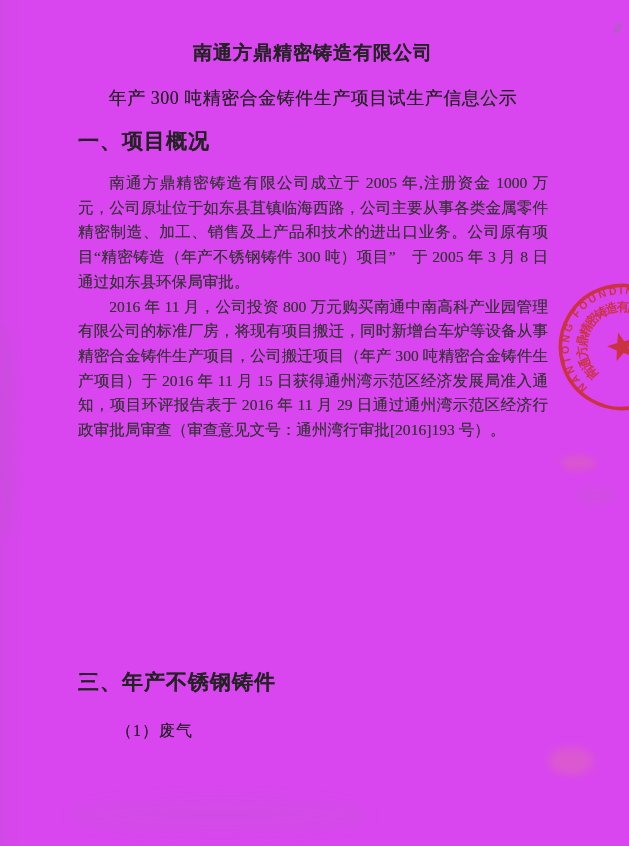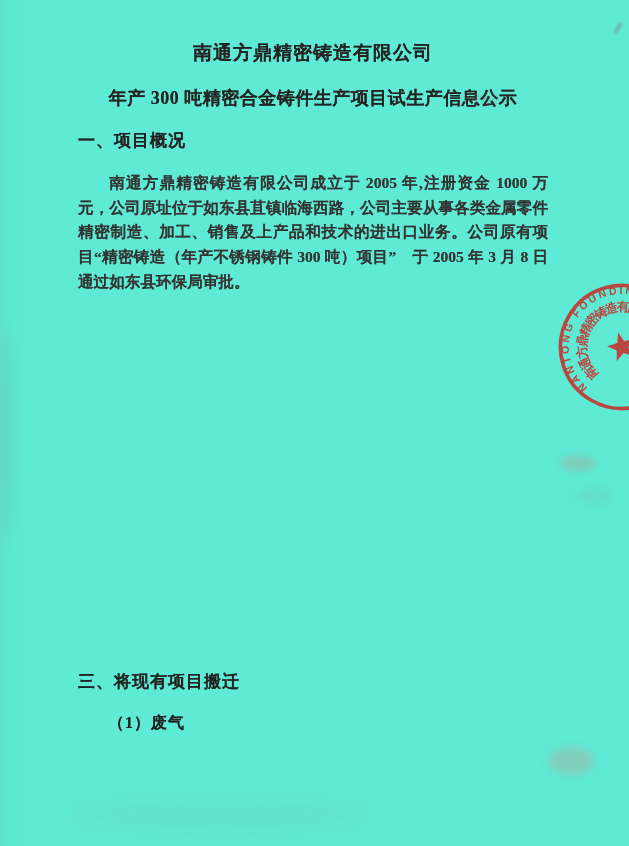--- a/index.html
+++ b/index.html
@@ -1,59 +1,59 @@
 <!DOCTYPE html>
 <html><head>
 <meta charset="utf-8">
 <style>
   html,body{margin:0;padding:0;background:#e8e8e8;}
   .page{
     position:relative;
     width:629px;height:846px;
     margin:0 auto;
-    background:#5eead4;
+    background:#d946ef;
     overflow:hidden;
     font-family:"Liberation Serif","DejaVu Serif",serif;
     color:#2d2d2d;
   }
   
   .page::before{
     content:"";position:absolute;inset:0;
     background:linear-gradient(to right, rgba(110,110,112,0.07) 0, rgba(110,110,112,0.02) 12px, rgba(0,0,0,0) 30px);
     pointer-events:none;
   }
   .doc-title{
     position:absolute;left:78px;top:41px;width:470px;
     text-align:center;font-size:19px;font-weight:bold;line-height:24px;
     letter-spacing:1px;color:#232323;
     text-shadow:0 0 .6px rgba(40,40,40,.7);
   }
   .doc-subtitle{
     position:absolute;left:60px;top:85px;width:506px;
-    text-align:center;font-size:18px;font-weight:bold;line-height:26px;
+    text-align:center;font-size:18px;font-weight:normal;line-height:26px;
     letter-spacing:.5px;color:#232323;
     text-shadow:0 0 .6px rgba(40,40,40,.7);
   }
   .sec-heading{
     position:absolute;left:78px;width:470px;
-    font-size:17px;font-weight:bold;line-height:20px;letter-spacing:1px;
+    font-size:21px;font-weight:bold;line-height:20px;letter-spacing:1px;
     color:#222;margin:0;text-shadow:0 0 .5px rgba(40,40,40,.65);
   }
   .sub-heading{
     position:absolute;left:78px;width:470px;padding-left:30px;box-sizing:border-box;
-    font-size:16px;font-weight:bold;line-height:20px;letter-spacing:1px;
-    color:#222;margin:0;text-shadow:0 0 .5px rgba(40,40,40,.65);
+    font-size:16px;font-weight:normal;line-height:20px;letter-spacing:1px;
+    color:#222;margin:8px;text-shadow:0 0 .5px rgba(40,40,40,.65);
   }
   .para-block{
     position:absolute;left:78px;width:470px;
     font-size:15.6px;line-height:24.7px;
     text-align:justify;text-justify:inter-ideograph;
     color:#333;text-shadow:0 0 .5px rgba(55,55,55,.6);
   }
-  .para-block p{margin:0;text-indent:2em;font-weight:bold;}
+  .para-block p{margin:0;text-indent:2em;}
   .seal{
     position:absolute;left:556px;top:281px;width:132px;height:132px;
     opacity:.88;pointer-events:none;
   }
   .smudge{position:absolute;pointer-events:none;border-radius:50%;}
   .sm-tick{left:616px;top:22px;width:4px;height:12px;border-radius:2px;
     background:rgba(125,125,132,.45);transform:rotate(28deg);filter:blur(.8px);}
   .sm-grey-1{left:468px;top:92px;width:34px;height:12px;background:rgba(140,140,140,.12);filter:blur(3px);}
   .sm-grey-2{left:0px;top:330px;width:16px;height:210px;background:rgba(120,120,120,.08);filter:blur(5px);}
   .sm-grey-3{left:70px;top:798px;width:300px;height:34px;background:rgba(135,135,135,.08);filter:blur(7px);}
@@ -66,25 +66,26 @@
 
 <div class="page">
 
   <div class="doc-title">南通方鼎精密铸造有限公司</div>
   <div class="doc-subtitle">年产 300 吨精密合金铸件生产项目试生产信息公示</div>
 
   <h2 class="sec-heading" style="top:131px;">一、项目概况</h2>
 
   <div class="para-block" style="top:171px;">
     <p>南通方鼎精密铸造有限公司成立于 2005 年,注册资金 1000 万元，公司原址位于如东县苴镇临海西路，公司主要从事各类金属零件精密制造、加工、销售及上产品和技术的进出口业务。公司原有项目“精密铸造（年产不锈钢铸件 300 吨）项目”　于 2005 年 3 月 8 日通过如东县环保局审批。</p>
+    <p>2016 年 11 月，公司投资 800 万元购买南通中南高科产业园管理有限公司的标准厂房，将现有项目搬迁，同时新增台车炉等设备从事精密合金铸件生产项目，公司搬迁项目（年产 300 吨精密合金铸件生产项目）于 2016 年 11 月 15 日获得通州湾示范区经济发展局准入通知，项目环评报告表于 2016 年 11 月 29 日通过通州湾示范区经济行政审批局审查（审查意见文号：通州湾行审批[2016]193 号）。</p>
   </div>
 
 
 
-  <h2 class="sec-heading" style="top:672px;">三、将现有项目搬迁</h2>
+  <h2 class="sec-heading" style="top:672px;">三、年产不锈钢铸件</h2>
 
   <h3 class="sub-heading" style="top:713px;">（1）废气</h3>
 
 
   <svg class="seal" width="132" height="132" viewBox="-66 -66 132 132">
     <g transform="rotate(-15)">
       <circle r="61.5" fill="none" stroke="#c8302b" stroke-width="3.6"></circle>
       <path id="arcEn" d="M -43.4 30.4 A 53 53 0 1 1 45.9 -26.5" fill="none"></path>
       <text font-size="10.5" font-weight="bold" fill="#c8302b" letter-spacing="2.6" font-family="Liberation Sans, sans-serif">
         <textPath href="#arcEn">NANTONG FOUNDING PR</textPath>

